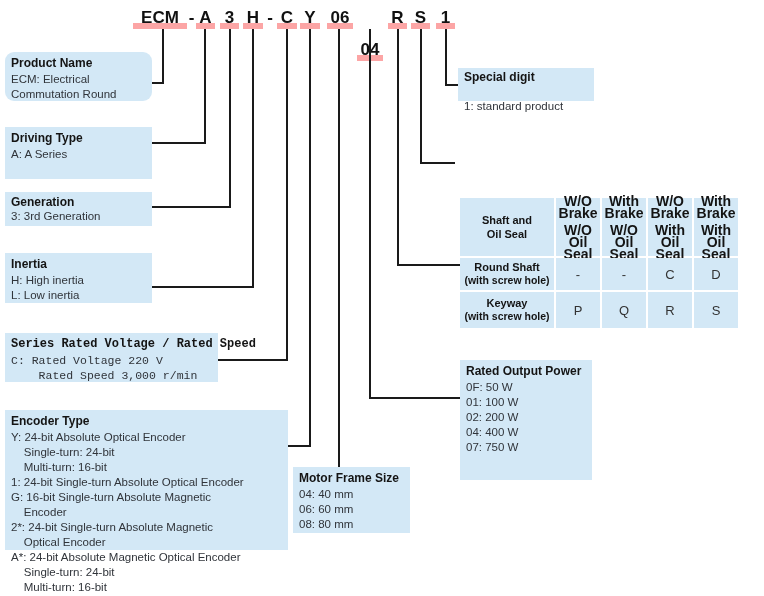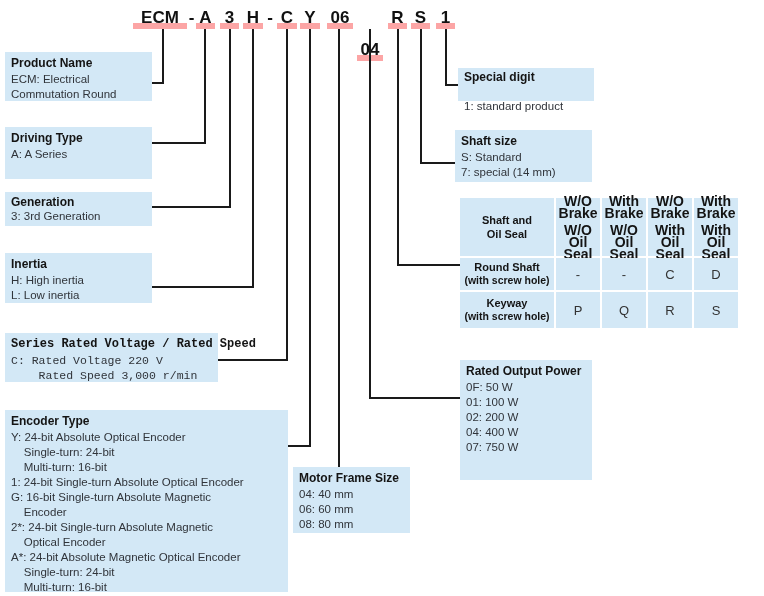--- a/index.html
+++ b/index.html
@@ -68,21 +68,21 @@
   <div class="hline" style="left:152px;top:142px;width:54px;"></div>
   <div class="hline" style="left:152px;top:206px;width:79px;"></div>
   <div class="hline" style="left:152px;top:286px;width:102px;"></div>
   <div class="hline" style="left:218px;top:359px;width:70px;"></div>
   <div class="hline" style="left:288px;top:445px;width:23px;"></div>
   <div class="hline" style="left:371px;top:397px;width:89px;"></div>
   <div class="hline" style="left:399px;top:264px;width:61px;"></div>
   <div class="hline" style="left:422px;top:162px;width:33px;"></div>
   <div class="hline" style="left:447px;top:84px;width:11px;"></div>
 
-  <div class="box" style="left:5px;top:52px;width:147px;height:49px;">
+  <div class="box" style="left:5px;top:52px;width:147px;height:49px;border-radius:9px;">
     <div class="box-title">Product Name</div>
     <div class="bline">ECM: Electrical</div>
     <div class="bline">Commutation Round</div>
   </div>
 
   <div class="box" style="left:5px;top:127px;width:147px;height:52px;">
     <div class="box-title">Driving Type</div>
     <div class="bline">A: A Series</div>
   </div>
 
@@ -96,21 +96,21 @@
     <div class="bline">H: High inertia</div>
     <div class="bline">L: Low inertia</div>
   </div>
 
   <div class="box" style="left:5px;top:333px;width:213px;height:49px;font-family:Liberation Mono, monospace;">
     <div class="box-title">Series Rated Voltage / Rated Speed</div>
     <div class="bline">C: Rated Voltage 220 V</div>
     <div class="bline">    Rated Speed 3,000 r/min</div>
   </div>
 
-  <div class="box" style="left:5px;top:410px;width:283px;height:182px;">
+  <div class="box" style="left:5px;top:410px;width:283px;height:140px;">
     <div class="box-title">Encoder Type</div>
     <div class="bline">Y: 24-bit Absolute Optical Encoder</div>
     <div class="bline">    Single-turn: 24-bit</div>
     <div class="bline">    Multi-turn: 16-bit</div>
     <div class="bline">1: 24-bit Single-turn Absolute Optical Encoder</div>
     <div class="bline">G: 16-bit Single-turn Absolute Magnetic</div>
     <div class="bline">    Encoder</div>
     <div class="bline">2*: 24-bit Single-turn Absolute Magnetic</div>
     <div class="bline">    Optical Encoder</div>
     <div class="bline">A*: 24-bit Absolute Magnetic Optical Encoder</div>
@@ -123,25 +123,20 @@
     <div class="bline">04: 40 mm</div>
     <div class="bline">06: 60 mm</div>
     <div class="bline">08: 80 mm</div>
   </div>
 
   <div class="box" style="left:458px;top:68px;width:136px;height:33px;padding-top:2px;">
     <div class="box-title" style="margin-bottom:15px;">Special digit</div>
     <div class="bline">1: standard product</div>
   </div>
 
-  <div class="box" style="left:455px;top:130px;width:137px;height:52px;">
-    <div class="box-title">Shaft size</div>
-    <div class="bline">S: Standard</div>
-    <div class="bline">7: special (14 mm)</div>
-  </div>
 
   <div class="soTable">
     <div class="cell">
       <span class="corner">Shaft and</span>
       <span class="corner">Oil Seal</span>
     </div>
     <div class="cell">
       <span class="hdr">W/O Brake</span>
       <span class="hdr">W/O Oil Seal</span>
     </div>

